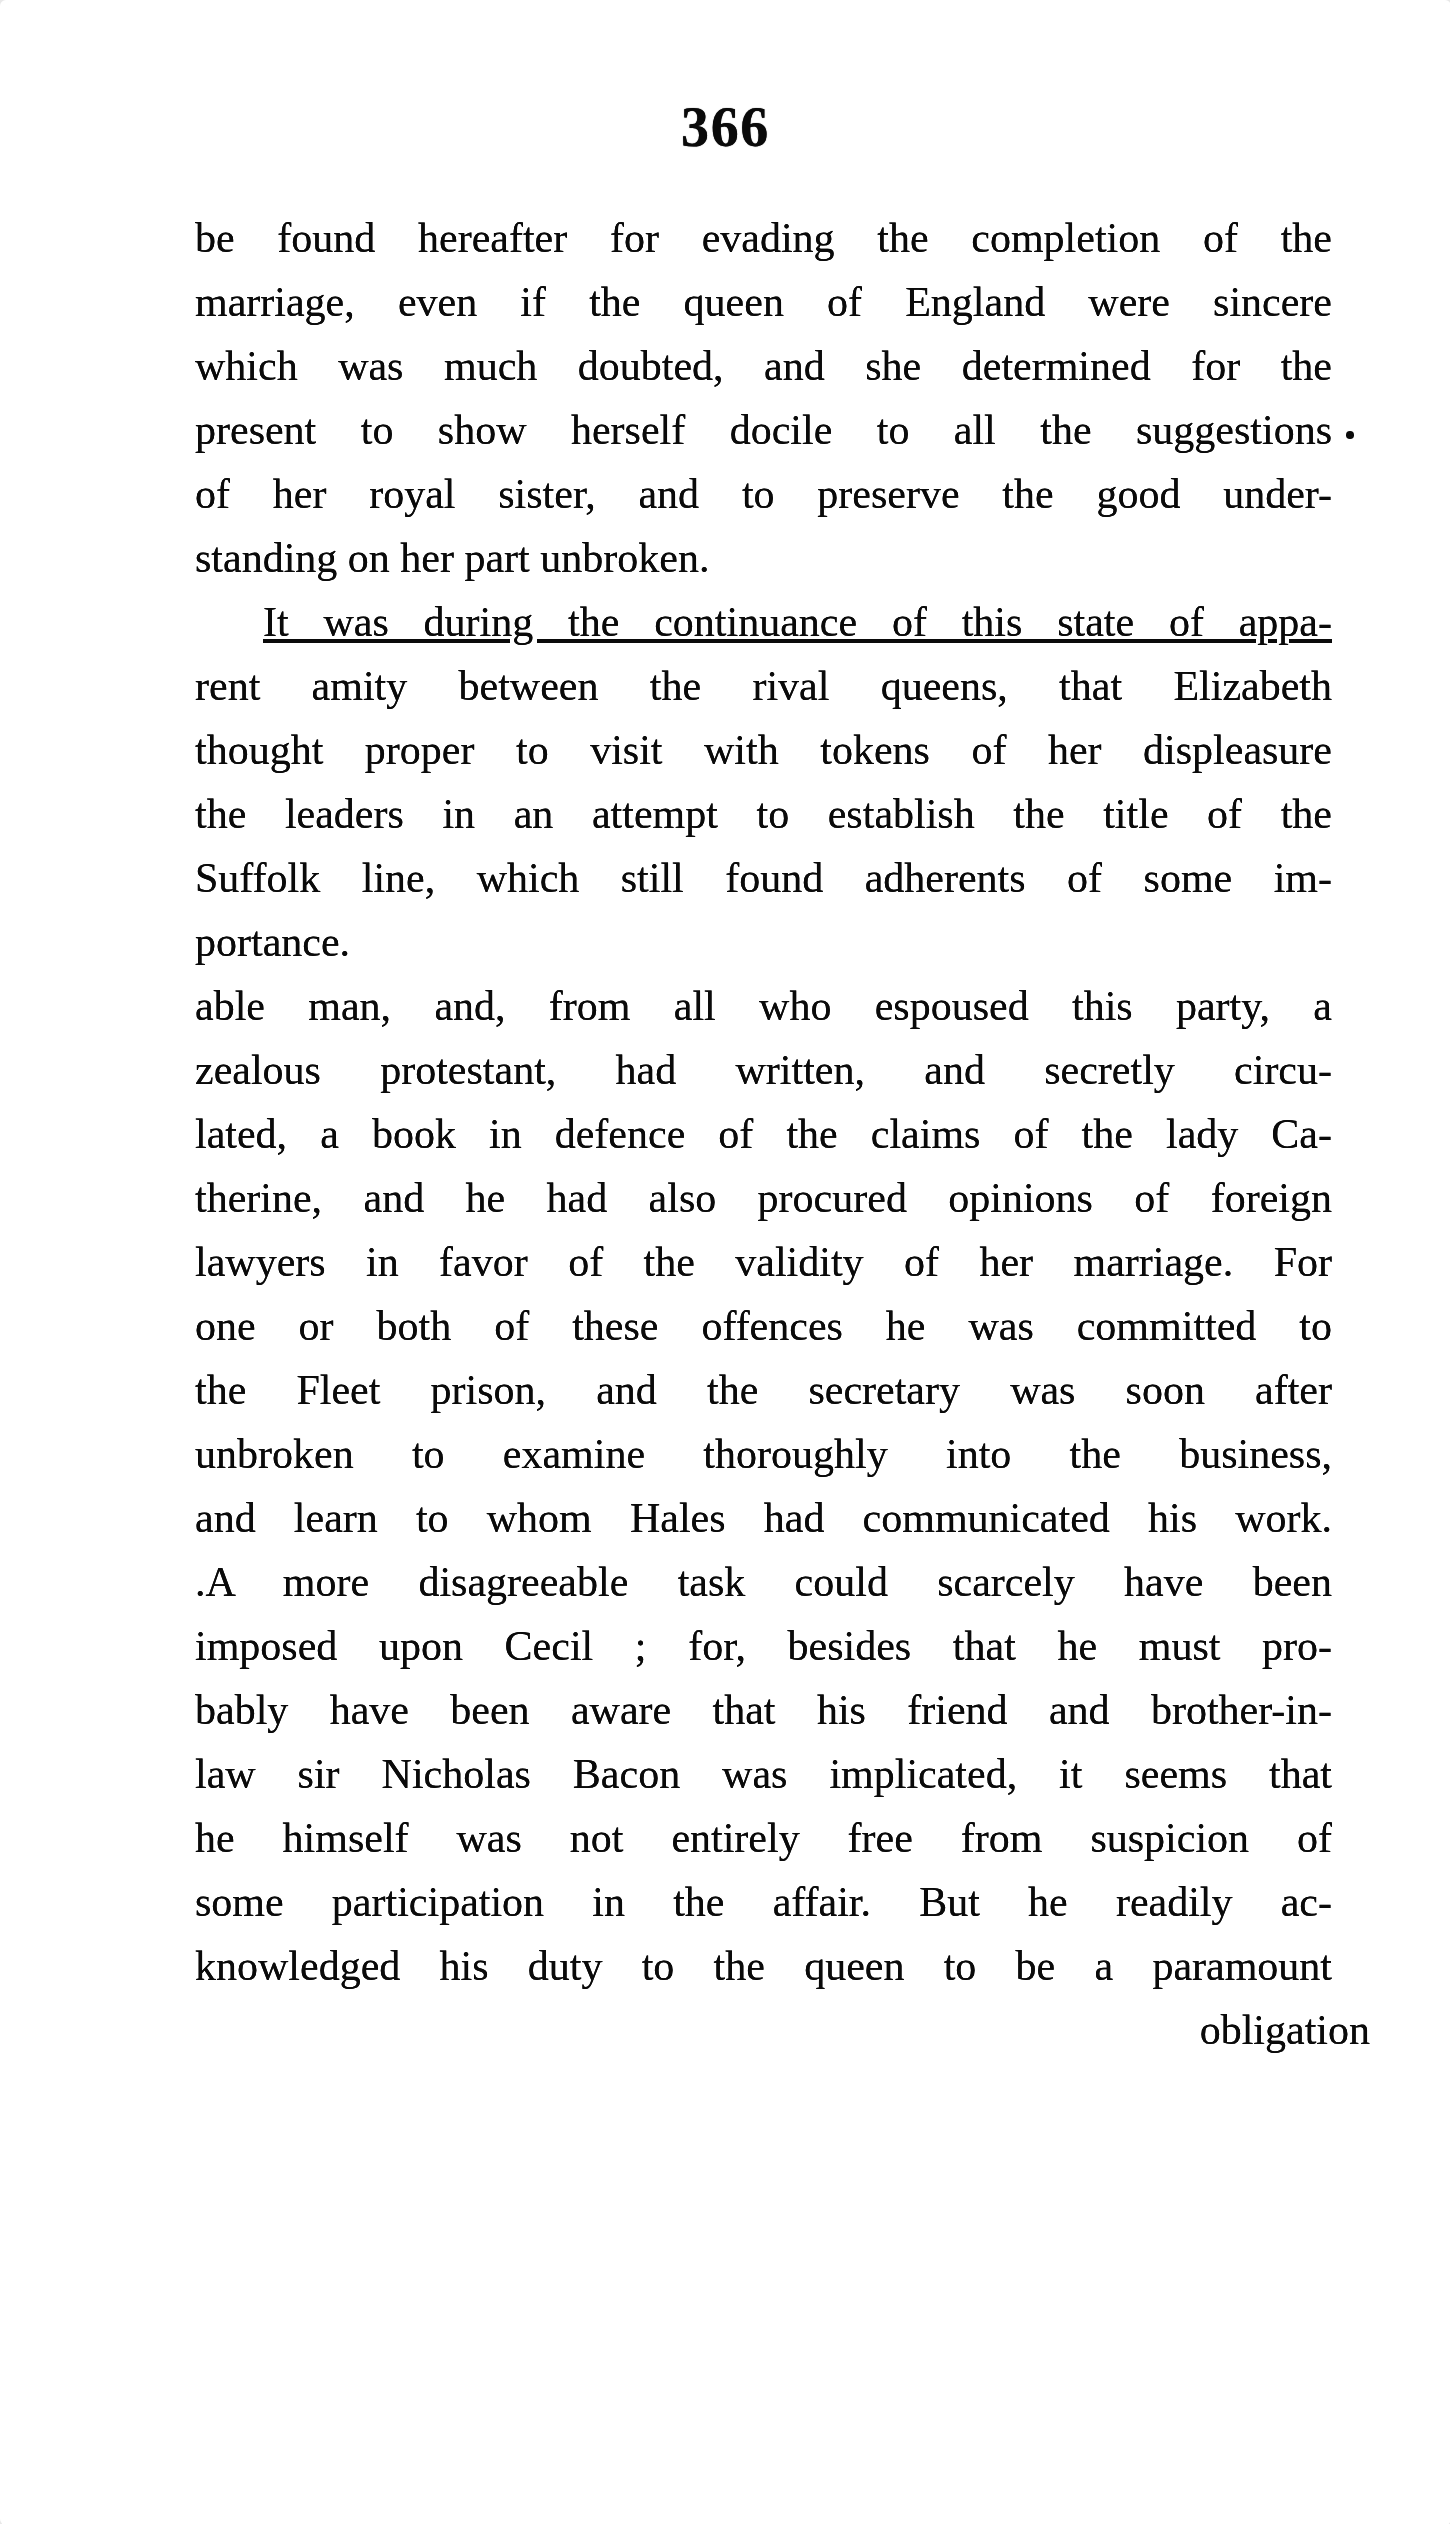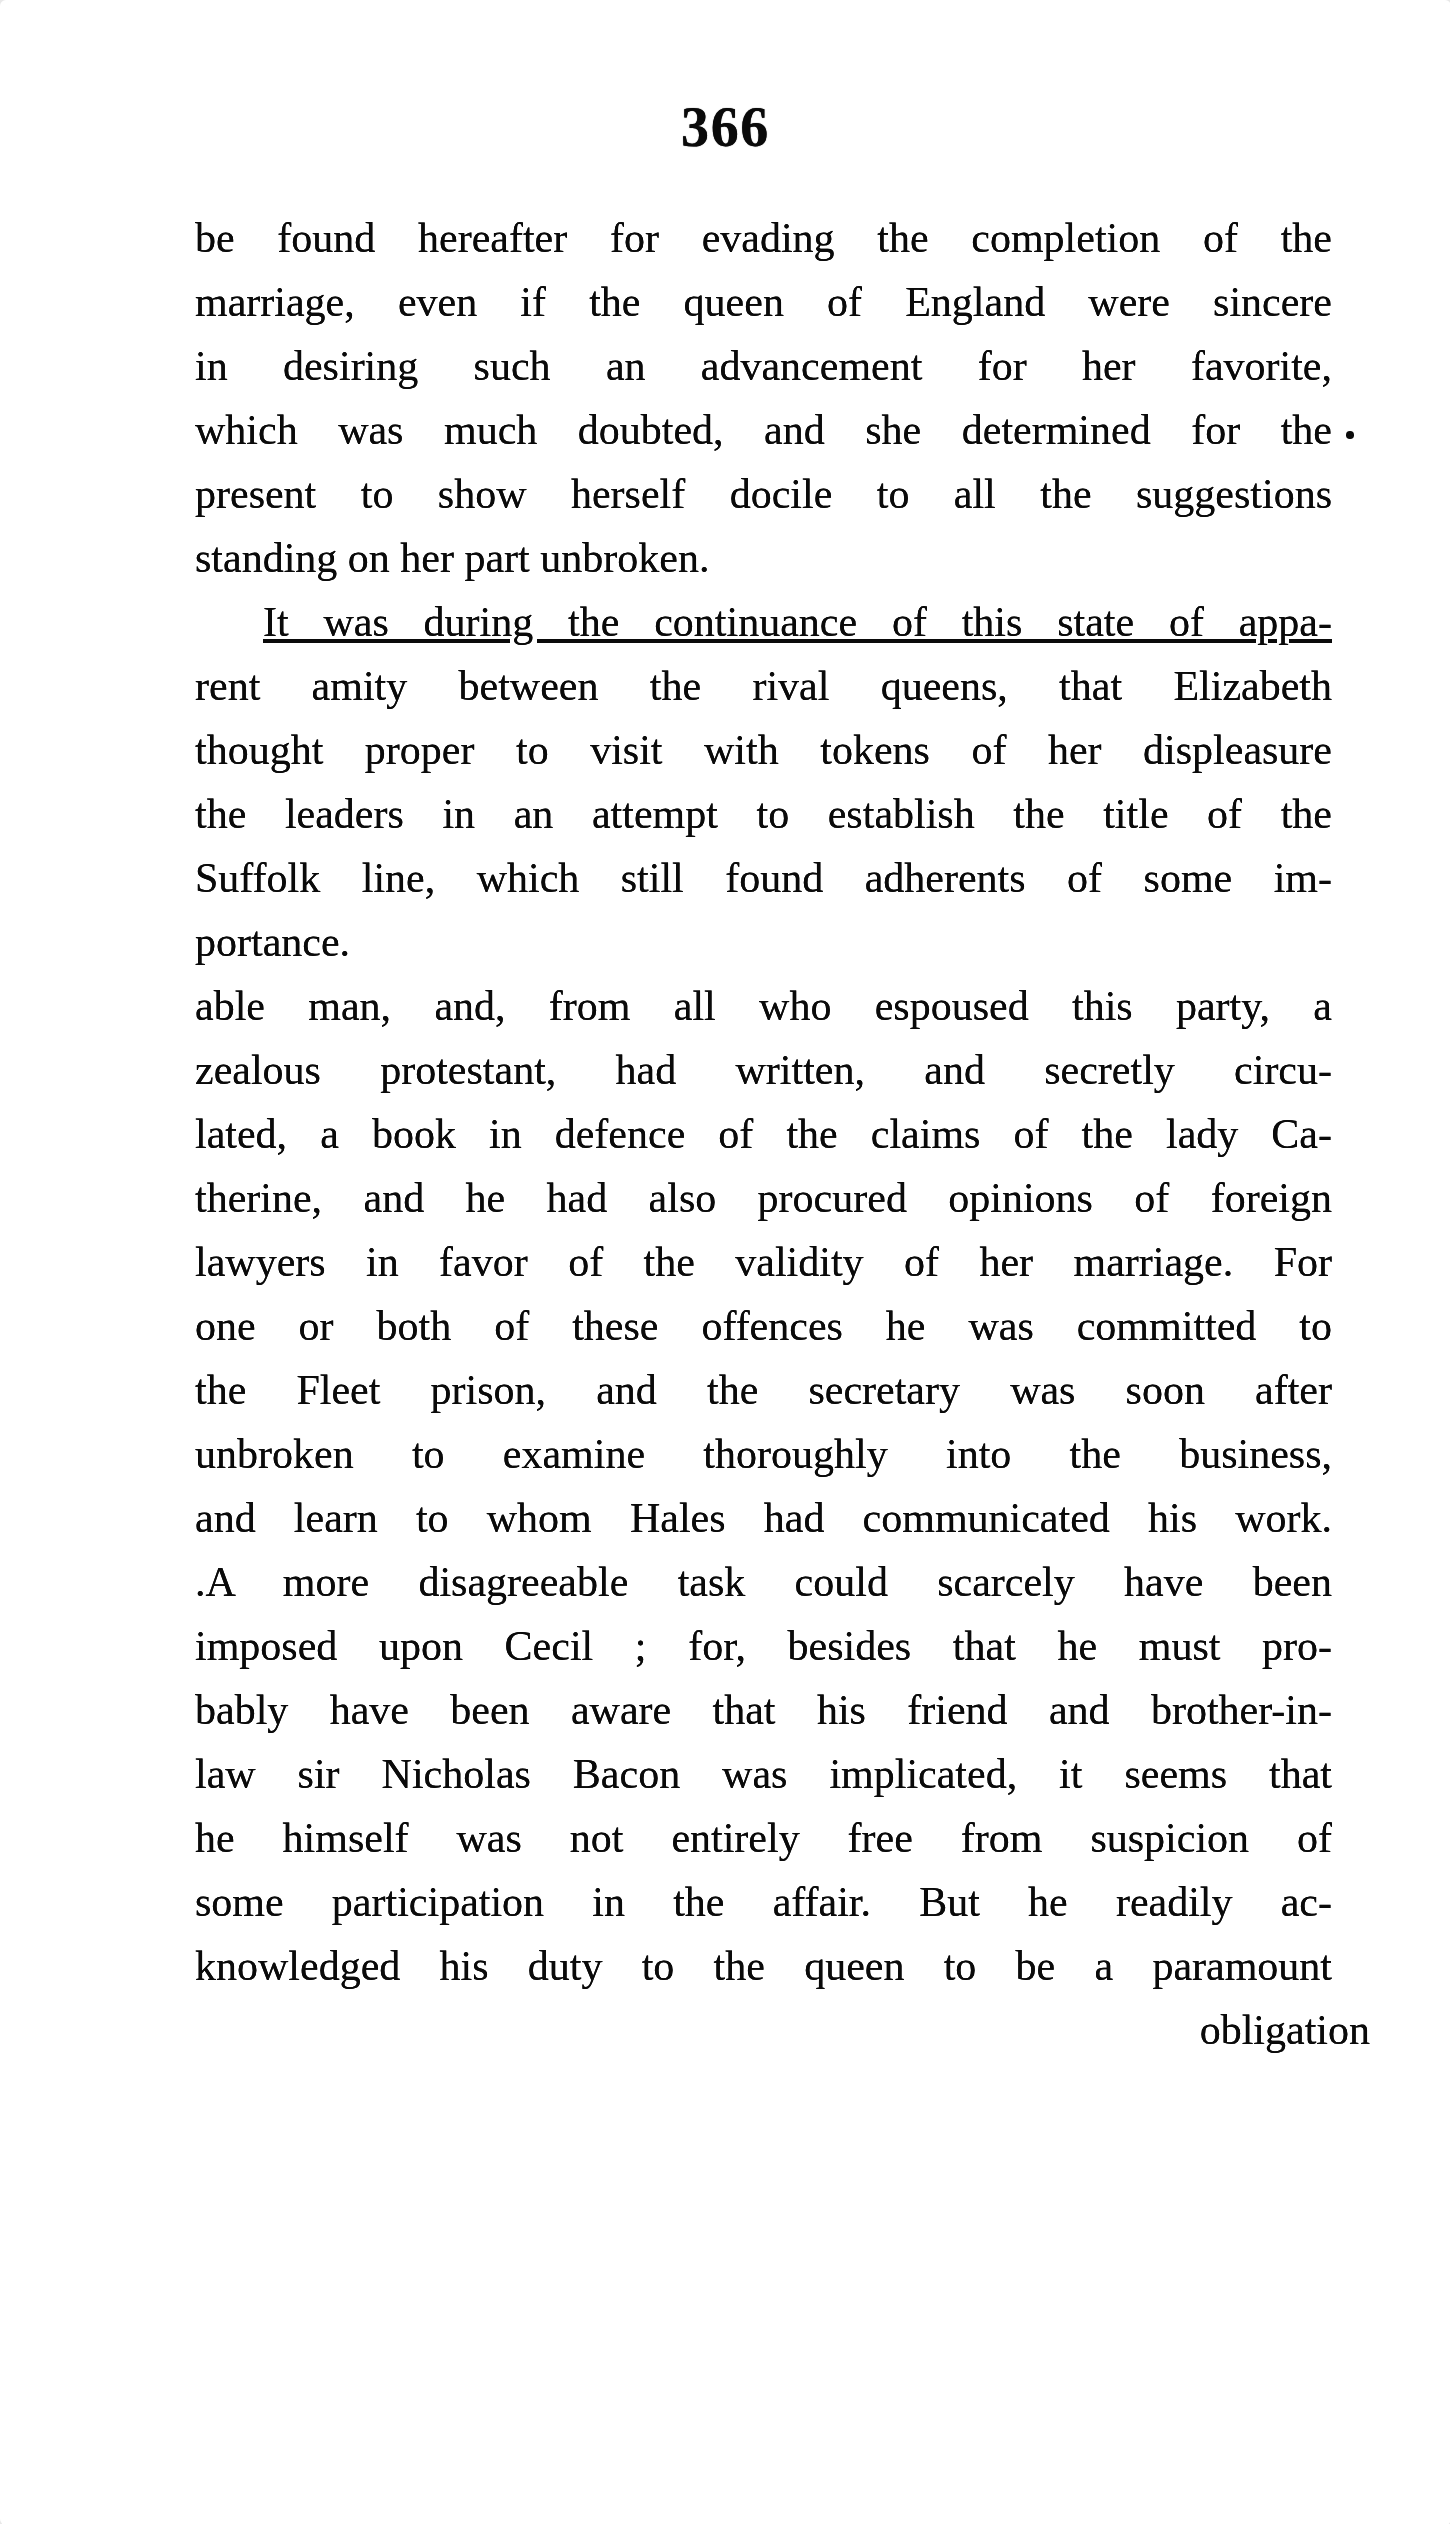--- a/index.html
+++ b/index.html
@@ -68,23 +68,23 @@
 </style>
 </head>
 <body>
 
 <div class="page">
   <div class="page-number">366</div>
 
   <div class="text-block">
       <div class="line justify">be found hereafter for evading the completion of the</div>
       <div class="line justify">marriage, even if the queen of England were sincere</div>
-      <div class="line justify">in desiring such an advancement for her favorite,</div>
       <div class="line justify">which was much doubted, and she determined for the</div>
       <div class="line justify">present to show herself docile to all the suggestions</div>
+      <div class="line justify">of her royal sister, and to preserve the good under-</div>
       <div class="line left">standing on her part unbroken.</div>
       <div class="line justify indent">It was during the continuance of this state of appa-</div>
       <div class="line justify">rent amity between the rival queens, that Elizabeth</div>
       <div class="line justify">thought proper to visit with tokens of her displeasure</div>
       <div class="line justify">the leaders in an attempt to establish the title of the</div>
       <div class="line justify">Suffolk line, which still found adherents of some im-</div>
       <div class="line left">portance.</div>
       <div class="line justify">able man, and, from all who espoused this party, a</div>
       <div class="line justify">zealous protestant, had written, and secretly circu-</div>
       <div class="line justify">lated, a book in defence of the claims of the lady Ca-</div>

